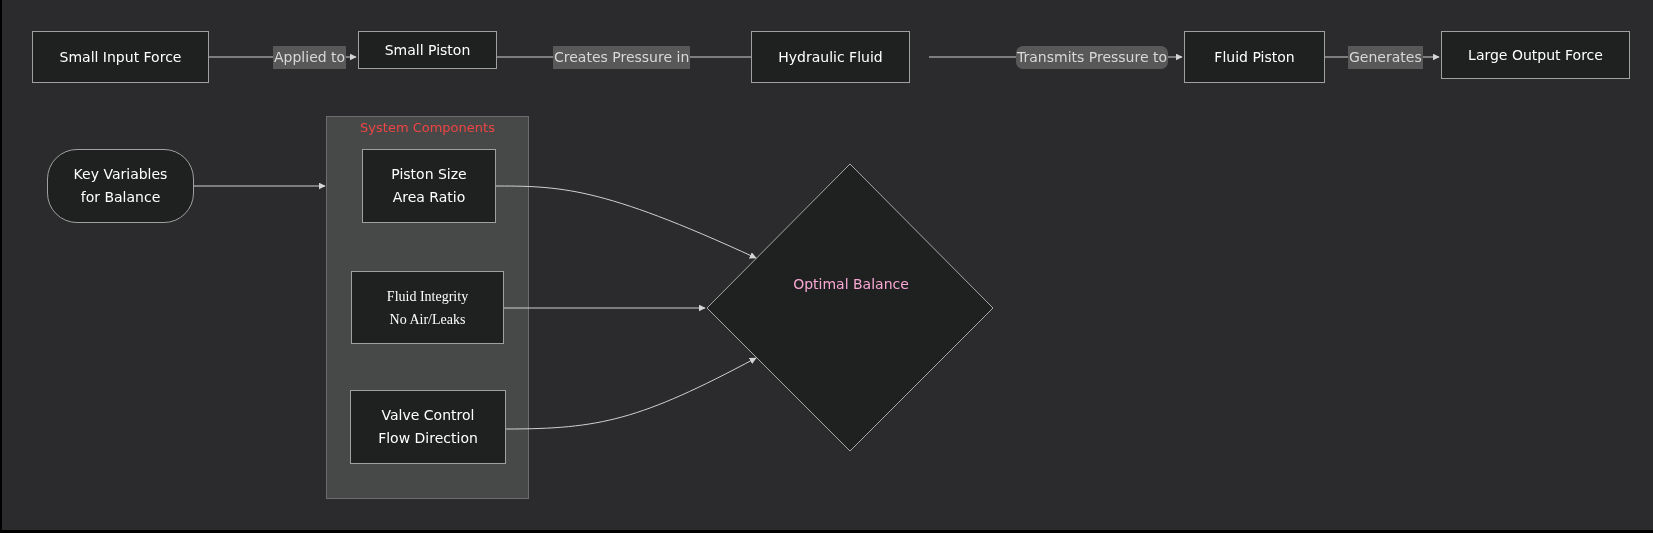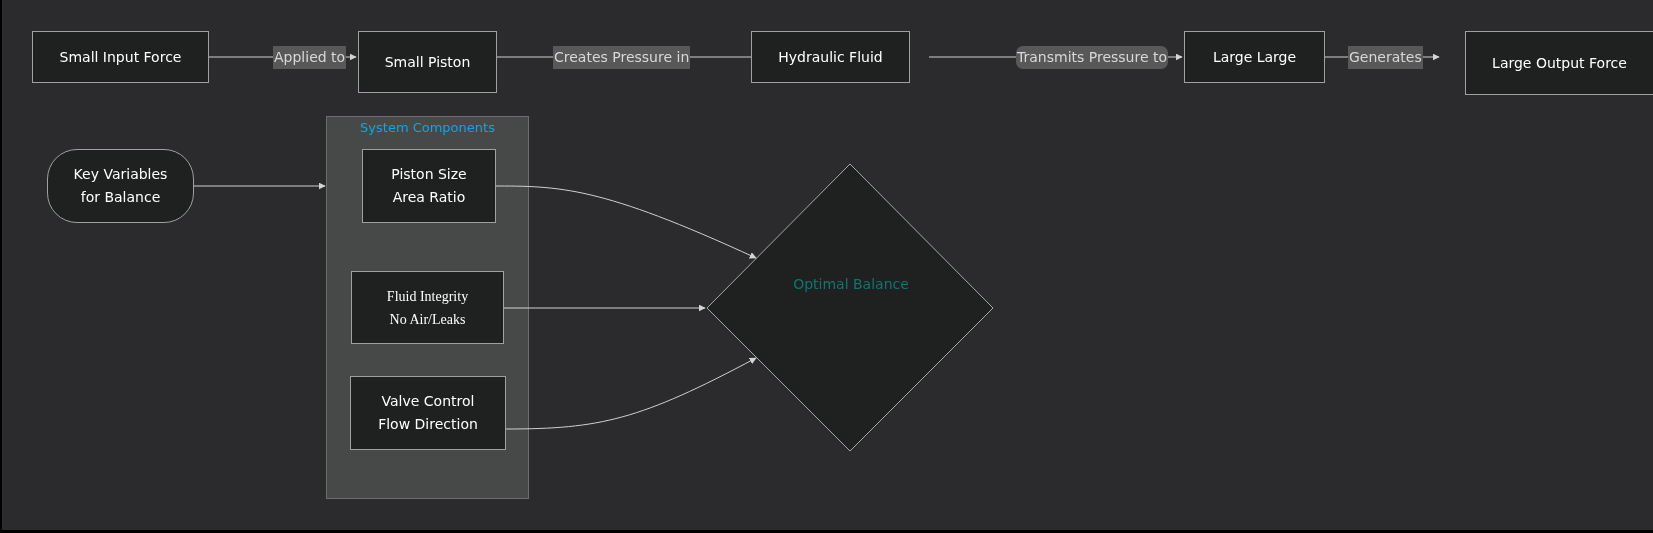--- a/index.html
+++ b/index.html
@@ -20,25 +20,25 @@
     display: flex; flex-direction: column; align-items: center; justify-content: center;
     text-align: center;
   }
   .edge-label {
     position: absolute; box-sizing: border-box;
     background: #585858; color: #d8d8d8; font-size: 14px; line-height: 23px;
     padding: 0 1px; white-space: nowrap;
   }
   .subgraph-title {
     position: absolute; left: 0; right: 0; top: 3px; text-align: center;
-    color: #0ea5e9; font-size: 13px; line-height: 18px;
+    color: #ef4444; font-size: 13px; line-height: 18px;
   }
   .diamond-text {
     position: absolute; left: 770px; top: 273px; width: 162px;
-    color: #0f766e; font-size: 14px; line-height: 23px; text-align: center;
+    color: #f9a8d4; font-size: 14px; line-height: 23px; text-align: center;
   }
 </style>
 </head>
 <body>
 
 <div class="canvas"></div>
 
 <svg class="edges" viewBox="0 0 1653 533">
   <defs>
     <marker id="arrow" viewBox="0 0 10 10" refX="9" refY="5" markerWidth="7" markerHeight="7" orient="auto">
@@ -60,56 +60,56 @@
   <path d="M492,186 C560,186 600,186 756,258" fill="none" stroke="#d0d0d0" stroke-width="1" marker-end="url(#arrow)"></path>
   <line x1="504" y1="308" x2="705" y2="308" stroke="#d0d0d0" stroke-width="1" marker-end="url(#arrow)"></line>
   <path d="M506,429 C600,429 640,420 756,358" fill="none" stroke="#d0d0d0" stroke-width="1" marker-end="url(#arrow)"></path>
 </svg>
 
 <div class="node" style="left:32px;top:31px;width:177px;height:52px;">
   <span>Small Input Force</span>
 </div>
 <div class="edge-label" style="left:232px;top:46px;margin-left:41px;">Applied to</div>
 
-<div class="node" style="left:358px;top:31px;width:139px;height:62px;">
+<div class="node" style="left:358px;top:31px;width:139px;height:38px;">
   <span>Small Piston</span>
 </div>
 <div class="edge-label" style="left:553px;top:46px;">Creates Pressure in</div>
 
 <div class="node" style="left:751px;top:31px;width:159px;height:52px;">
   <span>Hydraulic Fluid</span>
 </div>
 <div class="edge-label" style="left:1016px;top:46px;border-radius:7px;">Transmits Pressure to</div>
 
 <div class="node" style="left:1184px;top:31px;width:141px;height:52px;">
-  <span>Large Large</span>
+  <span>Fluid Piston</span>
 </div>
 <div class="edge-label" style="left:1348px;top:46px;">Generates</div>
 
-<div class="node" style="left:1441px;top:31px;width:189px;height:64px;margin-left:24px;">
+<div class="node" style="left:1441px;top:31px;width:189px;height:48px;">
   <span>Large Output Force</span>
 </div>
 
 <div class="node" style="left:47px;top:149px;width:147px;height:74px;border-radius:30px;">
   <span>Key Variables</span>
   <span>for Balance</span>
 </div>
 
 <div style="position:absolute;left:326px;top:116px;width:203px;height:30px;">
   <div class="subgraph-title">System Components</div>
 </div>
 
 <div class="node" style="left:362px;top:149px;width:134px;height:74px;">
   <span>Piston Size</span>
   <span>Area Ratio</span>
 </div>
 <div class="node" style="left:351px;top:271px;width:153px;height:73px;font-family:Liberation Serif, serif;">
   <span>Fluid Integrity</span>
   <span>No Air/Leaks</span>
 </div>
-<div class="node" style="left:350px;top:376px;width:156px;height:74px;">
+<div class="node" style="left:350px;top:390px;width:156px;height:74px;">
   <span>Valve Control</span>
   <span>Flow Direction</span>
 </div>
 
 <div class="diamond-text">
   <div>Optimal Balance</div>
 </div>
 
 </body></html>

